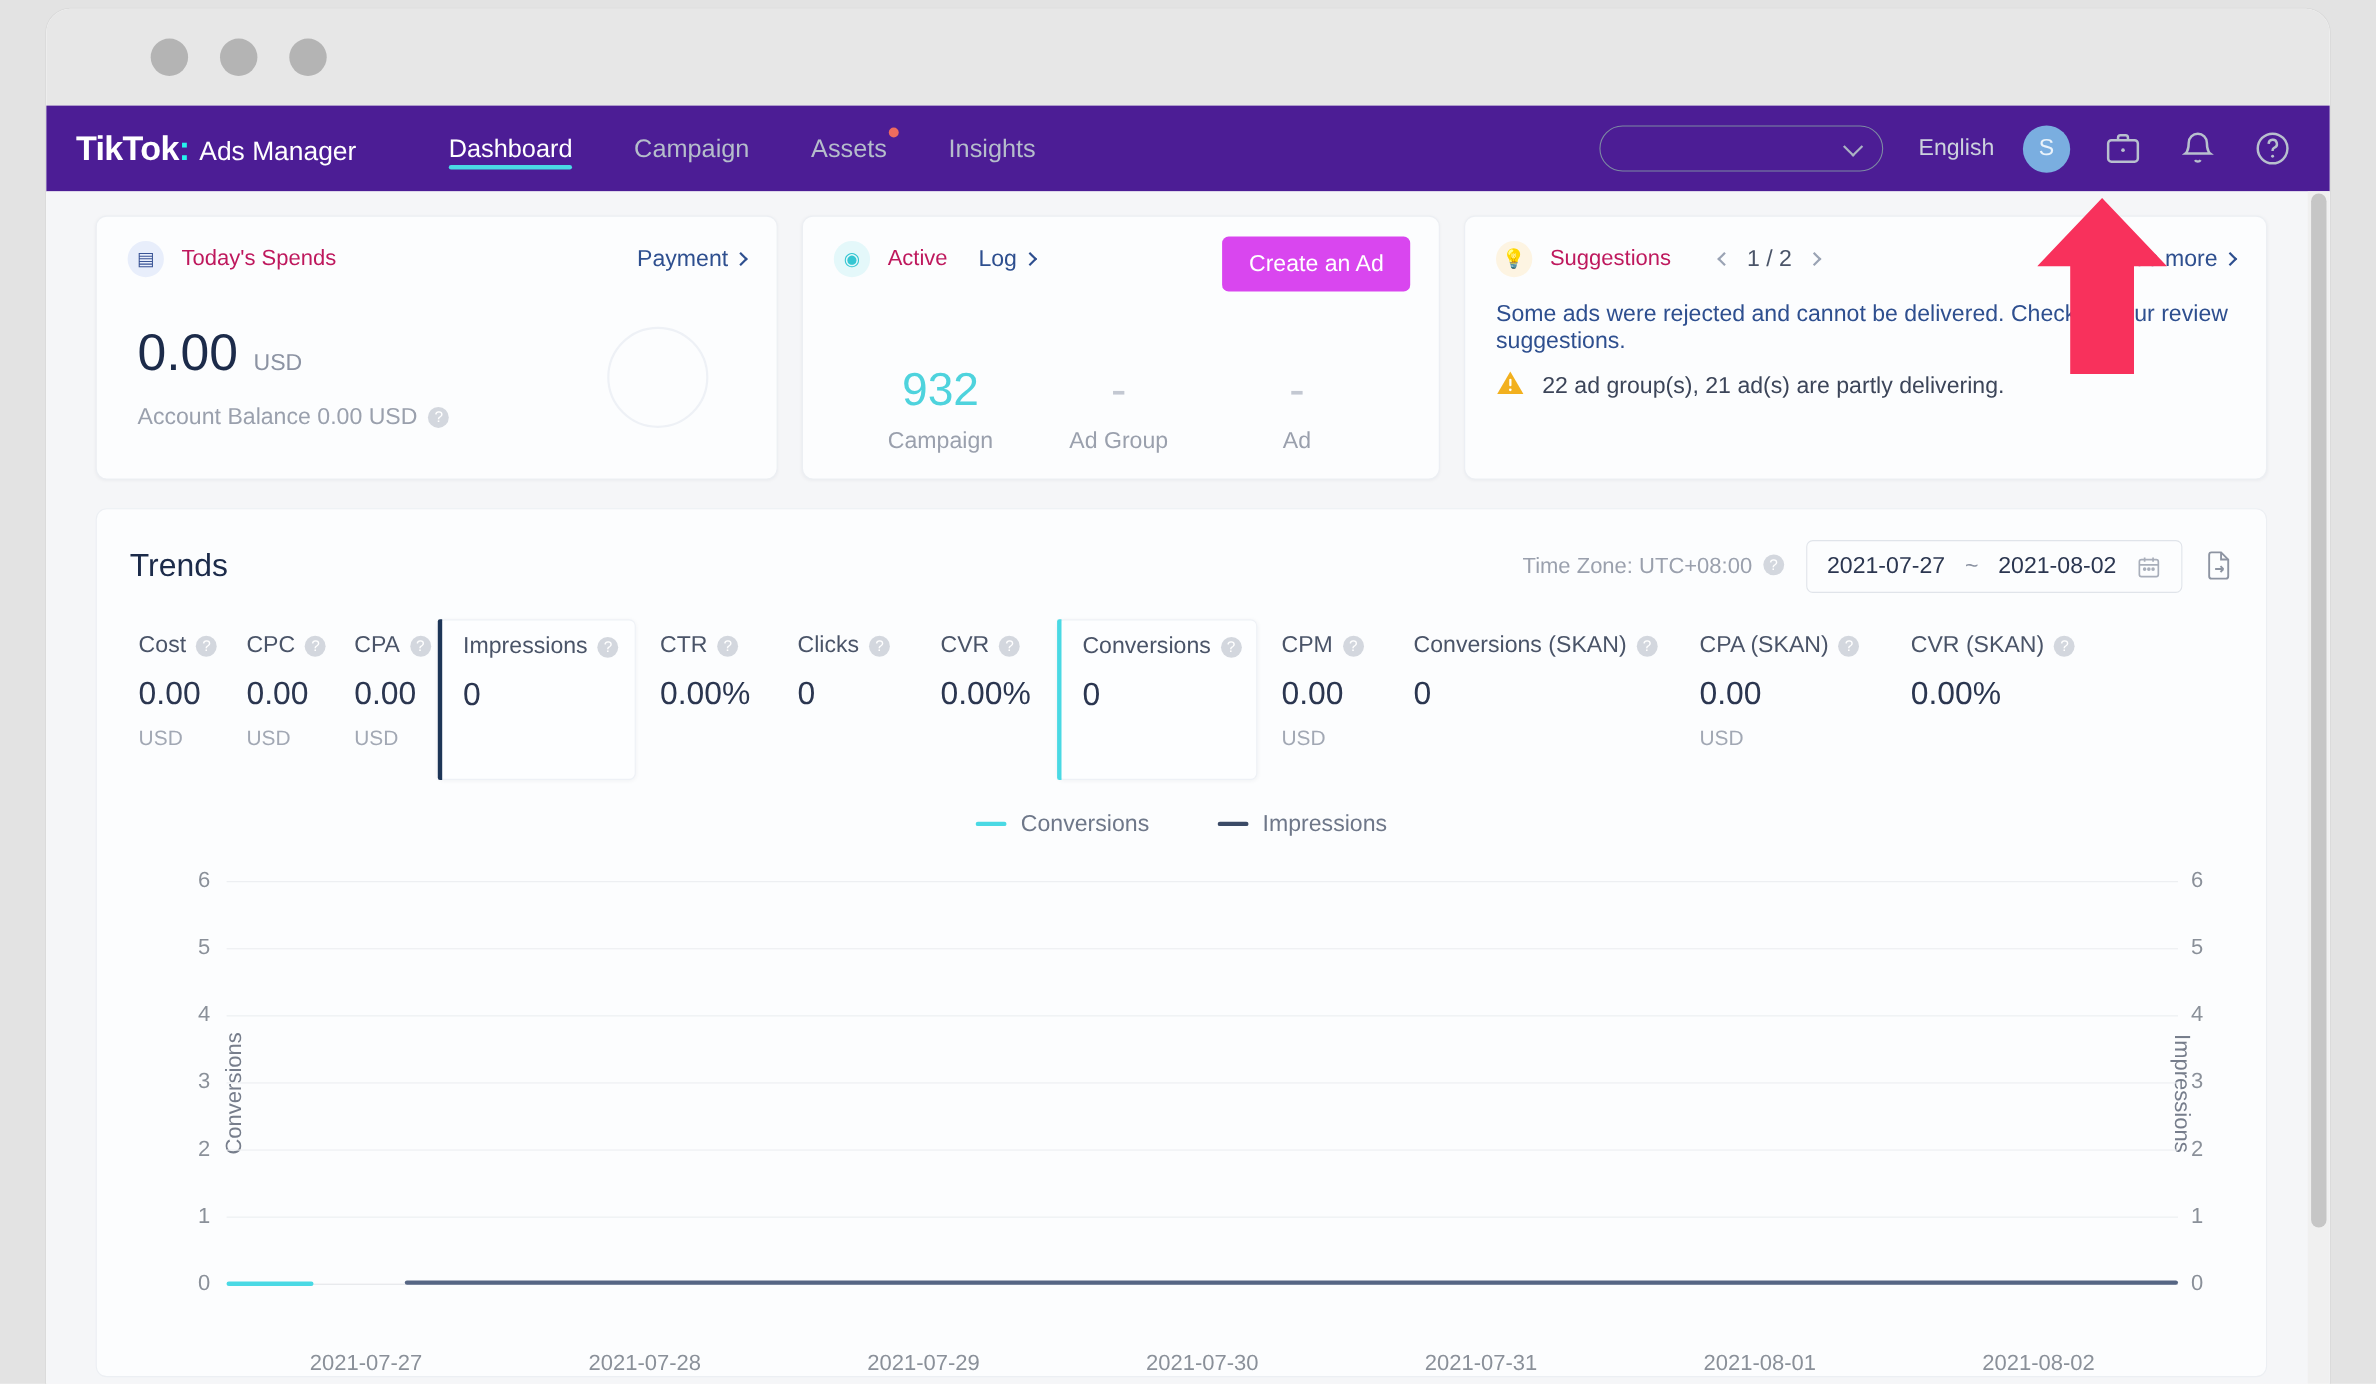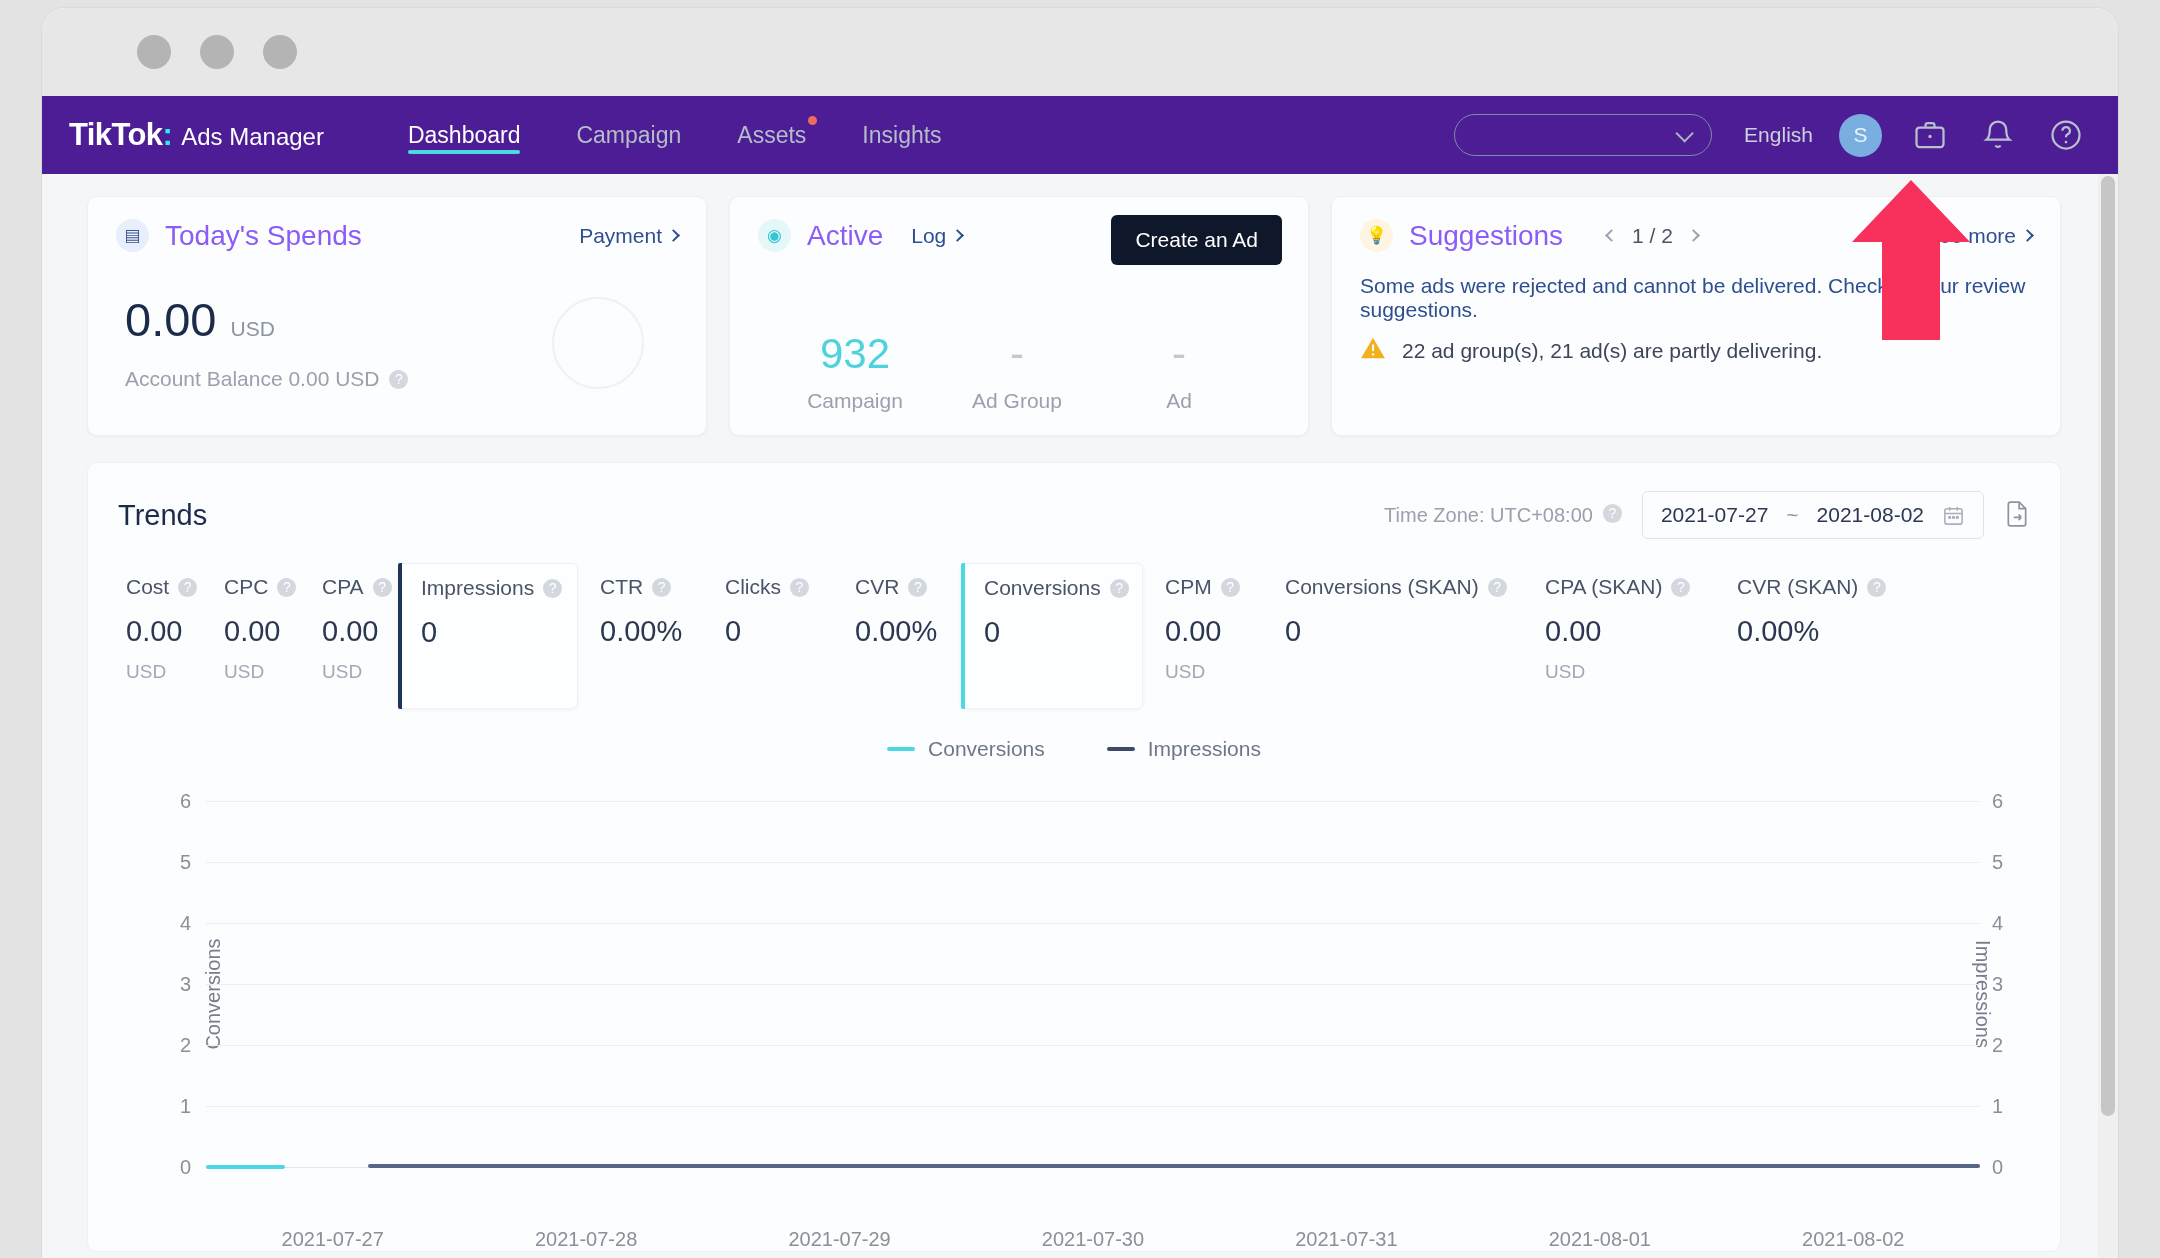--- a/index.html
+++ b/index.html
@@ -85,21 +85,21 @@
   }
   .card {
     background:#fcfdfe; border:1px solid #eceff3; border-radius:10px;
     box-shadow:0 1px 3px rgba(20,30,60,.04);
   }
   .card-head { display:flex; align-items:center; padding:22px 28px 0 28px; }
   .card-ico {
     width:33px; height:33px; border-radius:50%; display:flex; align-items:center;
     justify-content:center; margin-right:16px; font-size:17px;
   }
-  .card-title { font-size:28px; color:#8b5cf6; }
+  .card-title { font-size:20px; color:#be185d; }
   .card-link {
     margin-left:auto; color:#2e4f8f; font-size:21px; cursor:pointer;
     display:flex; align-items:center; gap:7px; white-space:nowrap;
   }
   .arrow-r {
     width:9px; height:9px; border-right:2px solid currentColor; border-top:2px solid currentColor;
     transform:rotate(45deg);
   }
   .arrow-l {
     width:9px; height:9px; border-left:2px solid currentColor; border-bottom:2px solid currentColor;
@@ -116,21 +116,21 @@
     cursor:pointer; flex:none;
   }
   #spend-ring {
     position:absolute; right:62px; top:100px; width:92px; height:92px;
     border-radius:50%; border:2px solid #eef1f6;
   }
   
   #card-active { width:580px; height:240px; position:relative; }
   #create-ad-btn {
     position:absolute; right:26px; top:18px;
-    background:#0f172a; color:#fff; font-size:21px;
+    background:#d946ef; color:#fff; font-size:21px;
     border:none; border-radius:6px; padding:13px 24px; cursor:pointer;
     font-family:"Liberation Sans", sans-serif;
   }
   .stat-cols { display:flex; padding:34px 0 0 44px; }
   .stat-col { width:162px; text-align:center;margin-top:44px; }
   .stat-val { font-size:42px; color:#4ed3dd; }
   .stat-val.empty { font-size:42px; color:#c3c8d2; }
   .stat-lbl { font-size:21px; color:#9aa0ad; margin-top:11px; }
   
   #card-suggest { flex:1; height:240px; }

